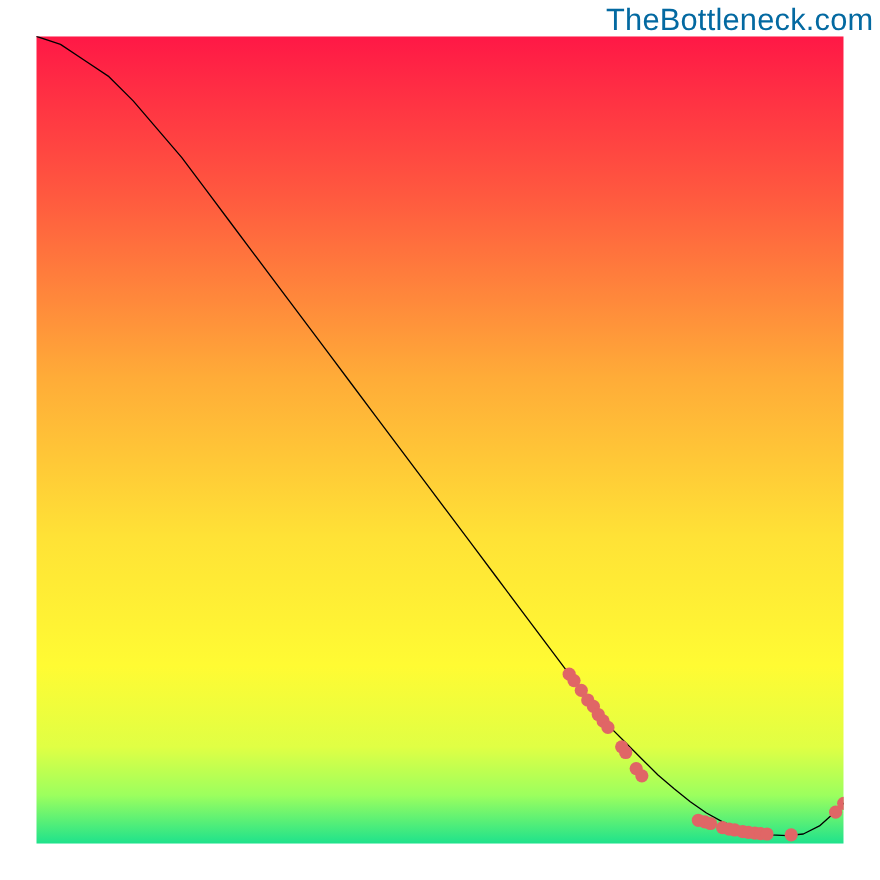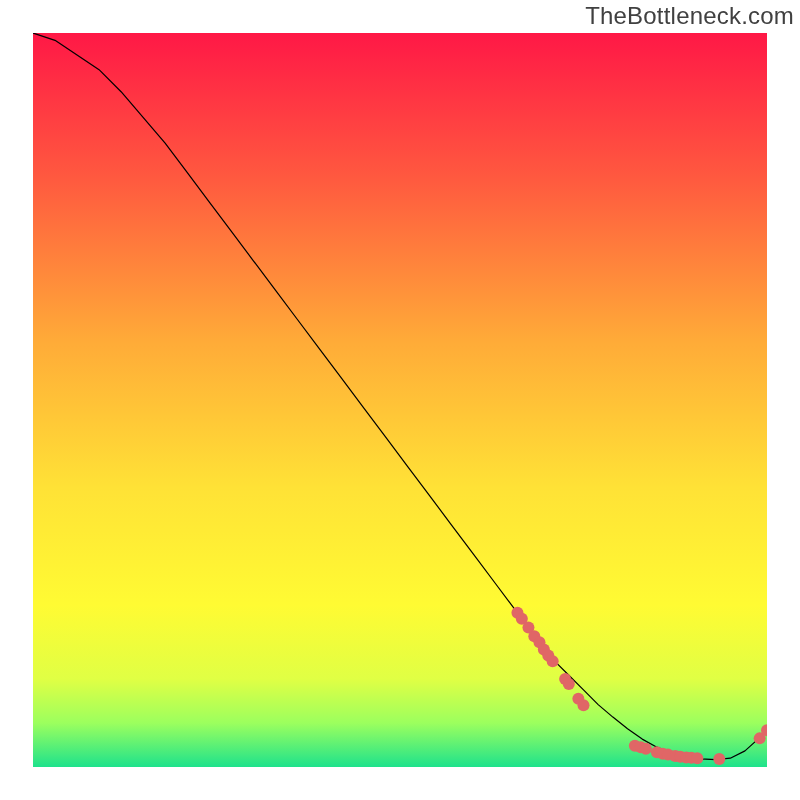--- a/index.html
+++ b/index.html
@@ -8,23 +8,23 @@
     height: 800px;
     overflow: hidden;
     font-family: Arial, Helvetica, sans-serif;
     position: relative;
     background: #fff;
   }
   .watermark {
     position: absolute;
     top: 2px;
     right: 6px;
-    font-size: 24px;
+    font-size: 28px;
     font-weight: 400;
-    color: #404040;
+    color: #0369a1;
     font-family: Arial, sans-serif;
     z-index: 10;
     letter-spacing: 0.2px;
   }
   .plot-area {
     position: absolute;
     left: 33px;
     top: 33px;
     width: 734px;
     height: 734px;

